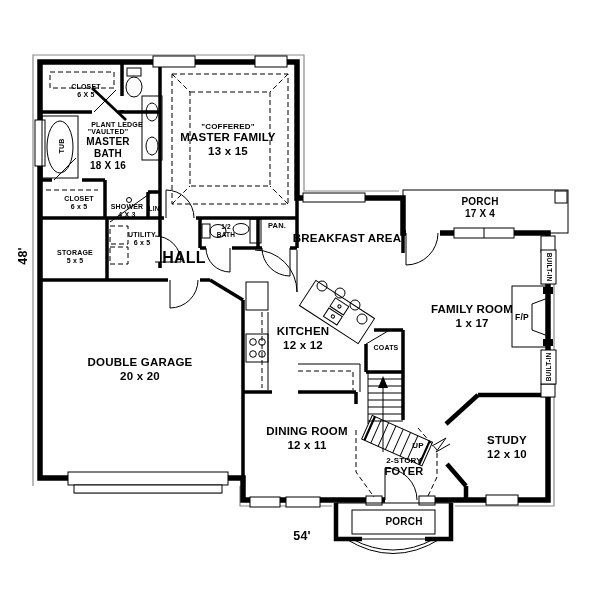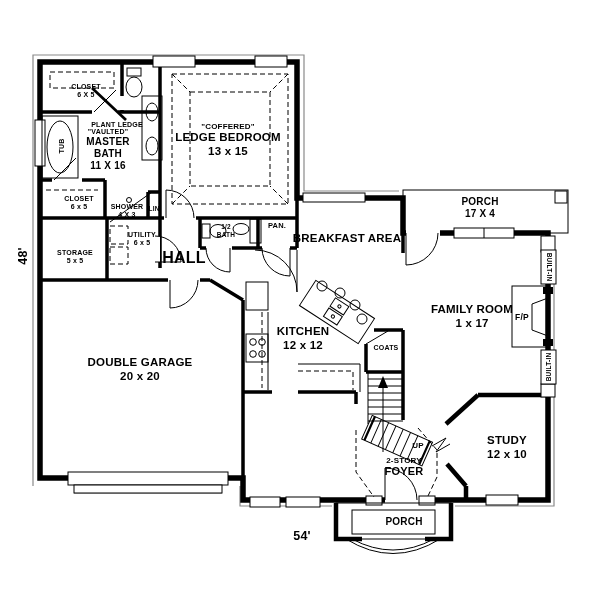--- a/index.html
+++ b/index.html
@@ -215,39 +215,39 @@
   <span class="ln">CLOSET</span>
   <span class="ln">6 X 5</span>
 </div>
 <div class="lbl s7" style="left:117px;top:125px">
   <span class="ln">PLANT LEDGE</span>
 </div>
 <div class="lbl s10" style="left:108px;top:150px">
   <span class="ln n7">"VAULTED"</span>
   <span class="ln">MASTER</span>
   <span class="ln">BATH</span>
-  <span class="ln">11 X 16</span>
+  <span class="ln">18 X 16</span>
 </div>
 <div class="lbl s7 rotl" style="left:62px;top:146px">
   <span class="ln">TUB</span>
 </div>
 <div class="lbl s7" style="left:79px;top:203px">
   <span class="ln">CLOSET</span>
   <span class="ln">6 x 5</span>
 </div>
 <div class="lbl s7" style="left:127px;top:211px">
   <span class="ln">SHOWER</span>
   <span class="ln">4 X 3</span>
 </div>
 <div class="lbl s65" style="left:155px;top:209px">
   <span class="ln">LIN.</span>
 </div>
 <div class="lbl s115" style="left:228px;top:140px">
   <span class="ln n8">"COFFERED"</span>
-  <span class="ln">LEDGE BEDROOM</span>
+  <span class="ln">MASTER FAMILY</span>
   <span class="ln">13 x 15</span>
 </div>
 <div class="lbl s65" style="left:226px;top:231px">
   <span class="ln">1/2</span>
   <span class="ln">BATH</span>
 </div>
 <div class="lbl s75" style="left:277px;top:226px">
   <span class="ln">PAN.</span>
 </div>
 <div class="lbl s115" style="left:347px;top:239px">
@@ -285,20 +285,24 @@
   <span class="ln">KITCHEN</span>
   <span class="ln">12 x 12</span>
 </div>
 <div class="lbl s7" style="left:386px;top:348px">
   <span class="ln">COATS</span>
 </div>
 <div class="lbl s115" style="left:140px;top:370px">
   <span class="ln">DOUBLE GARAGE</span>
   <span class="ln">20 x 20</span>
 </div>
+<div class="lbl s115" style="left:307px;top:439px">
+  <span class="ln">DINING ROOM</span>
+  <span class="ln">12 x 11</span>
+</div>
 <div class="lbl s8" style="left:418px;top:446px">
   <span class="ln">UP</span>
 </div>
 <div class="lbl s11" style="left:404px;top:467px">
   <span class="ln n8">2-STORY</span>
   <span class="ln">FOYER</span>
 </div>
 <div class="lbl s115" style="left:507px;top:448px">
   <span class="ln">STUDY</span>
   <span class="ln">12 x 10</span>

